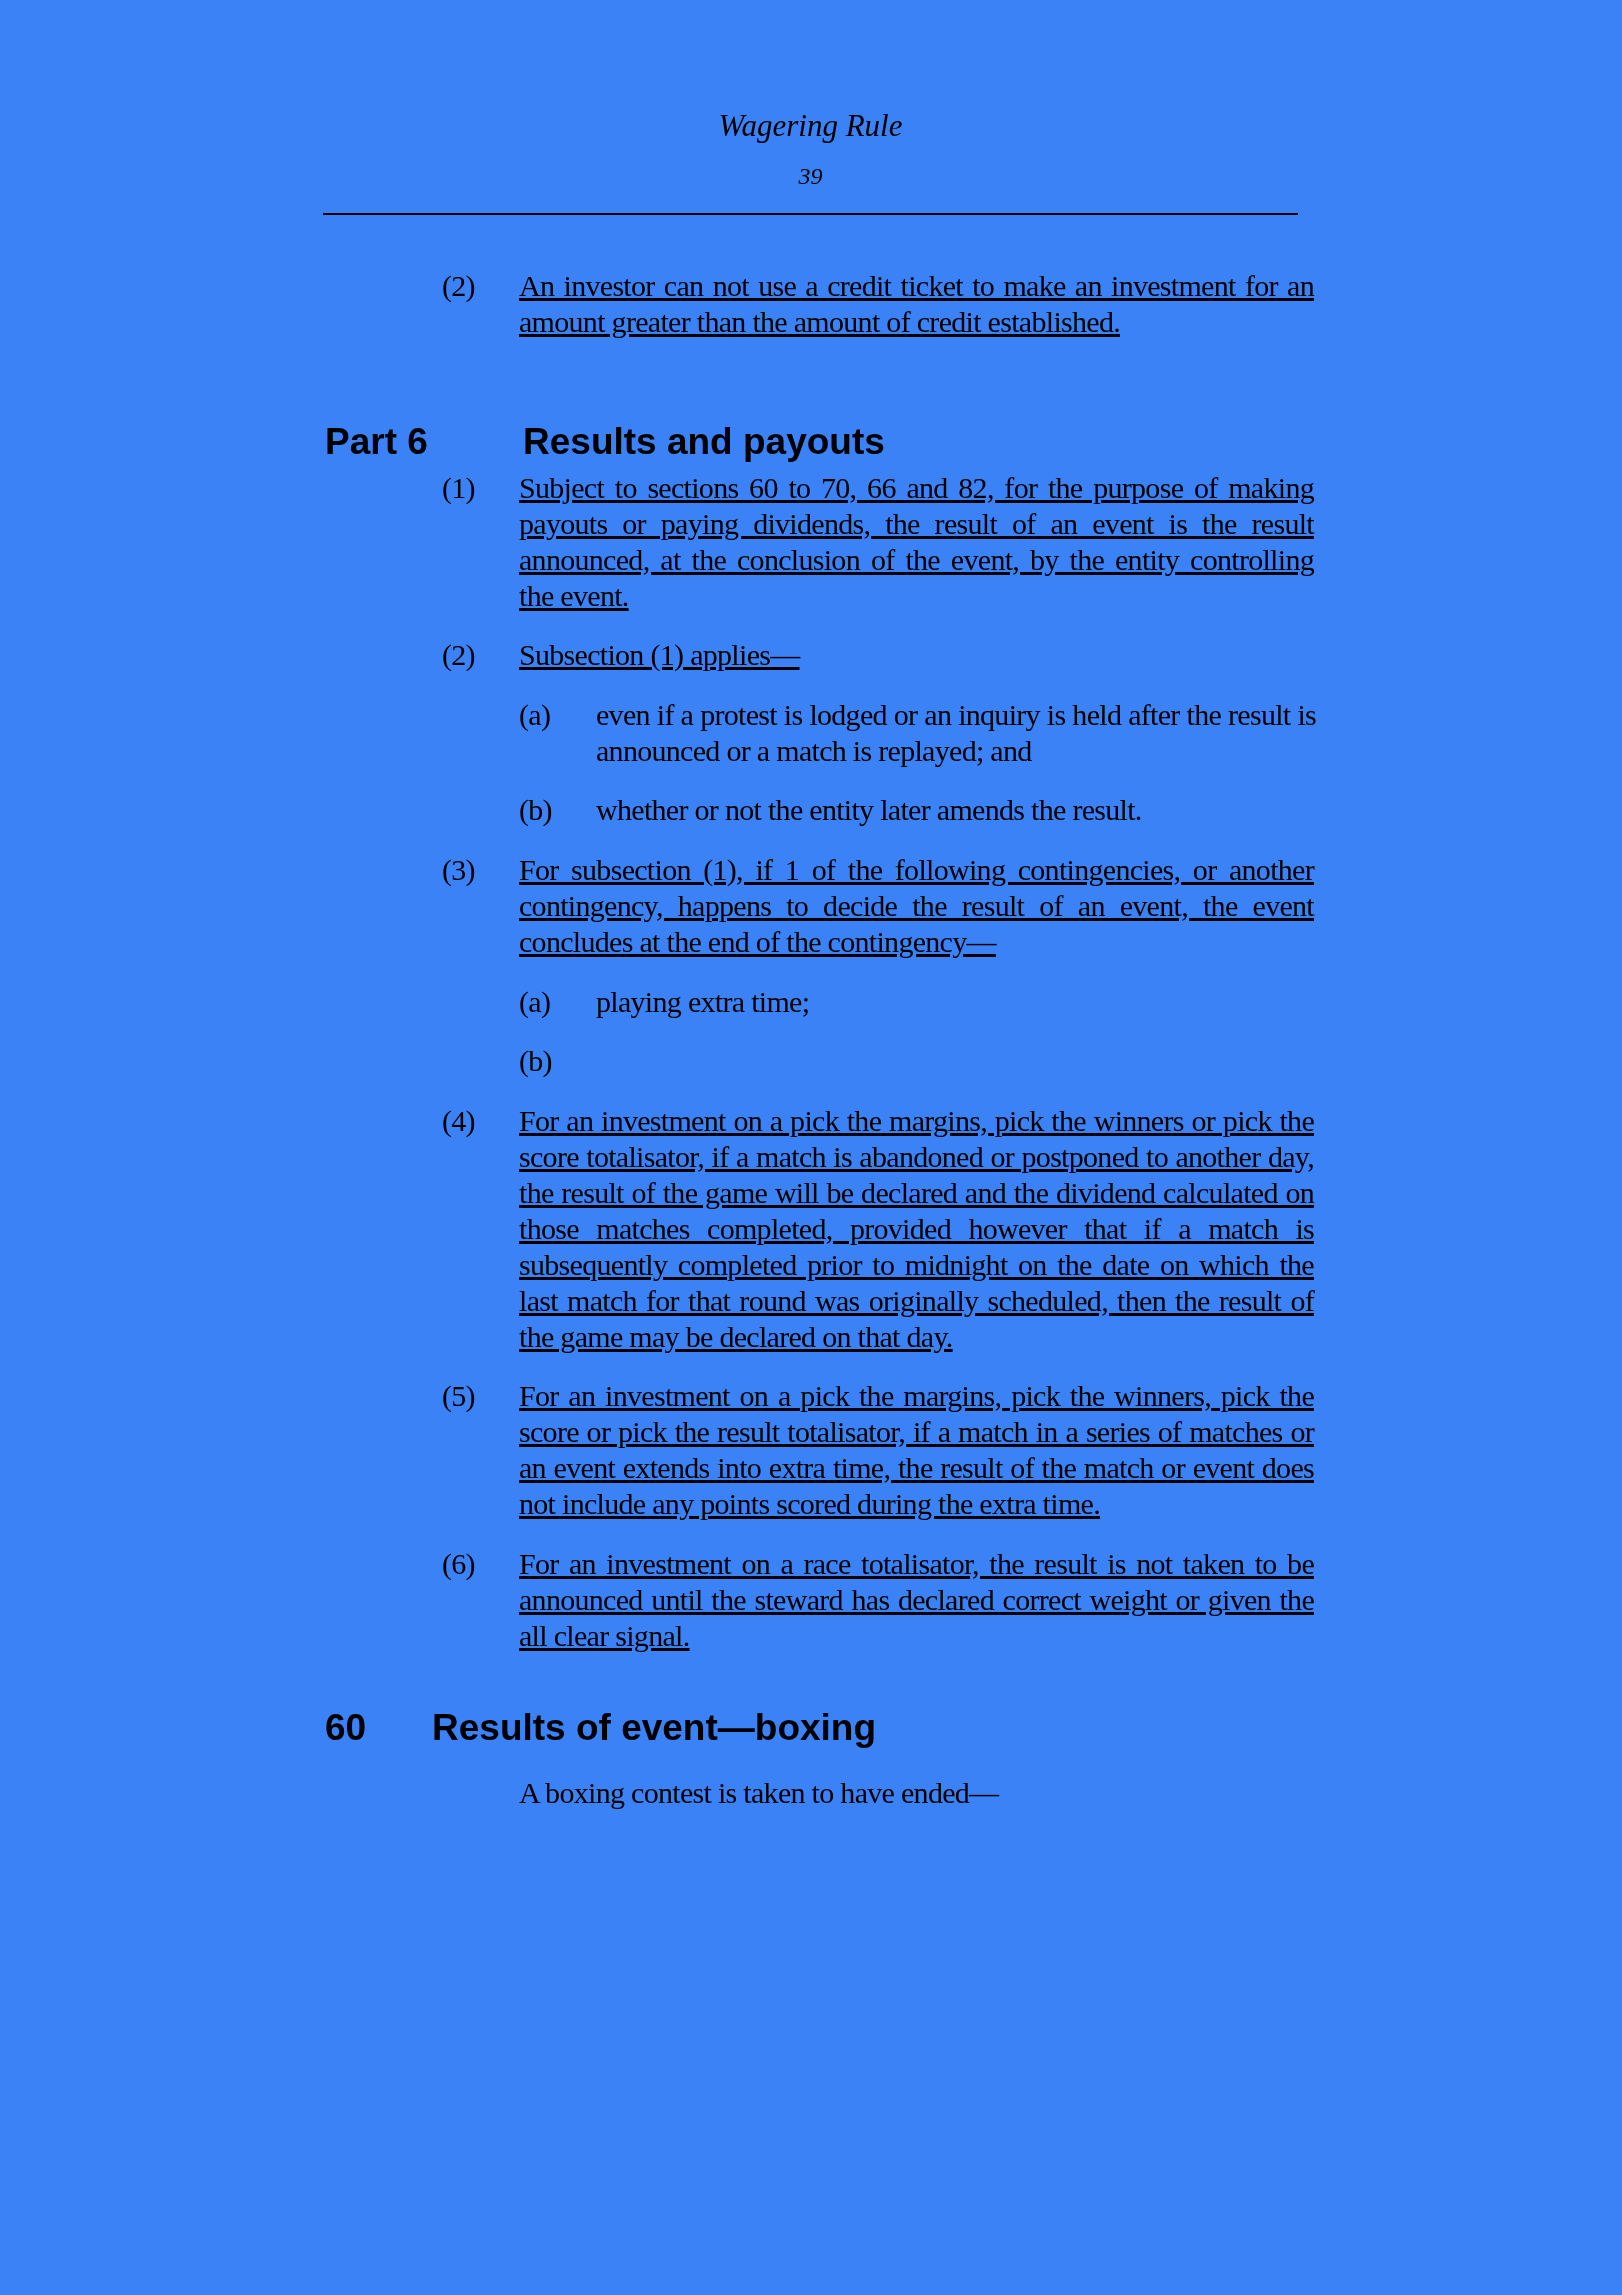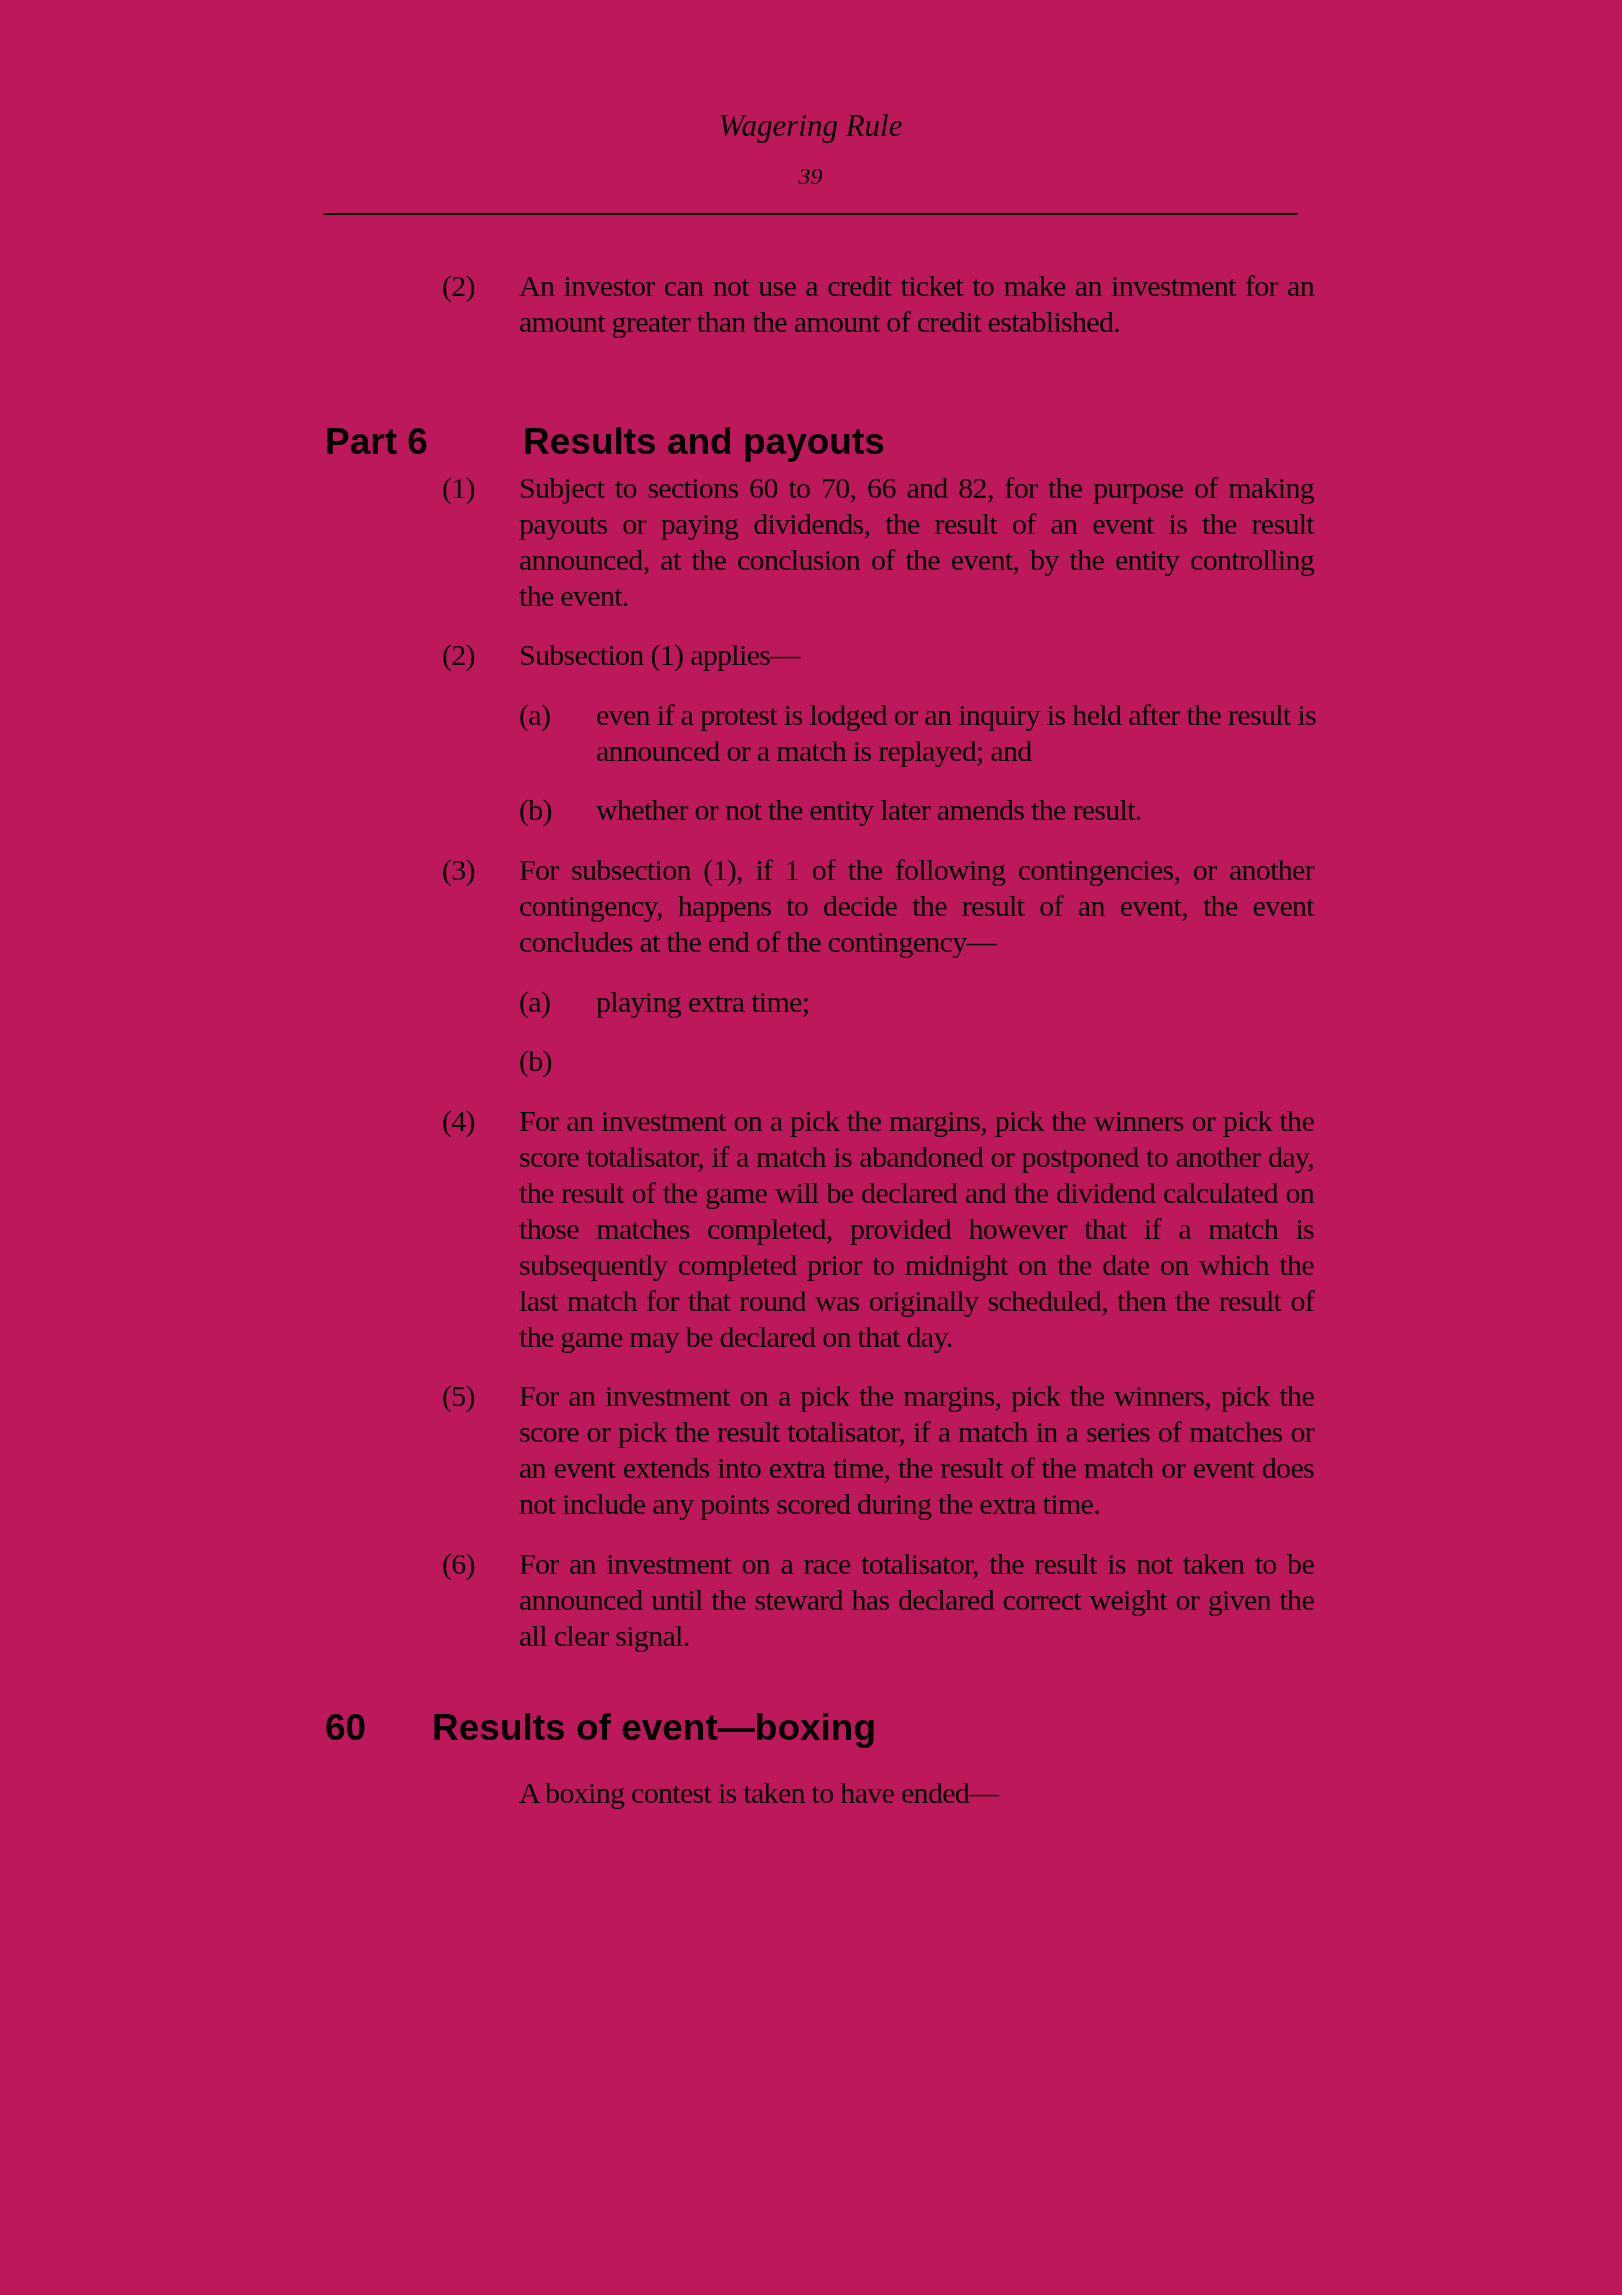--- a/index.html
+++ b/index.html
@@ -4,21 +4,21 @@
 <style>
   html, body {
     margin: 0;
     padding: 0;
     background: #ffffff;
   }
   .page {
     position: relative;
     width: 1623px;
     height: 2295px;
-    background: #be185d;
+    background: #3b82f6;
     color: #000000;
     font-family: "Liberation Serif", "DejaVu Serif", serif;
     overflow: hidden;
   }
 
   
   .running-header {
     position: absolute;
     top: 0;
     left: 323px;
@@ -62,20 +62,21 @@
   }
   .ss-num {
     margin-left: 442px;
     width: 77px;
     flex: none;
   }
   .ss-body {
     width: 795px;
     flex: none;
     text-align: justify;
+    text-decoration: underline;
   }
 
   .item {
     display: flex;
     margin-bottom: 23.6px;
   }
   .item-num {
     margin-left: 519px;
     width: 77px;
     flex: none;

